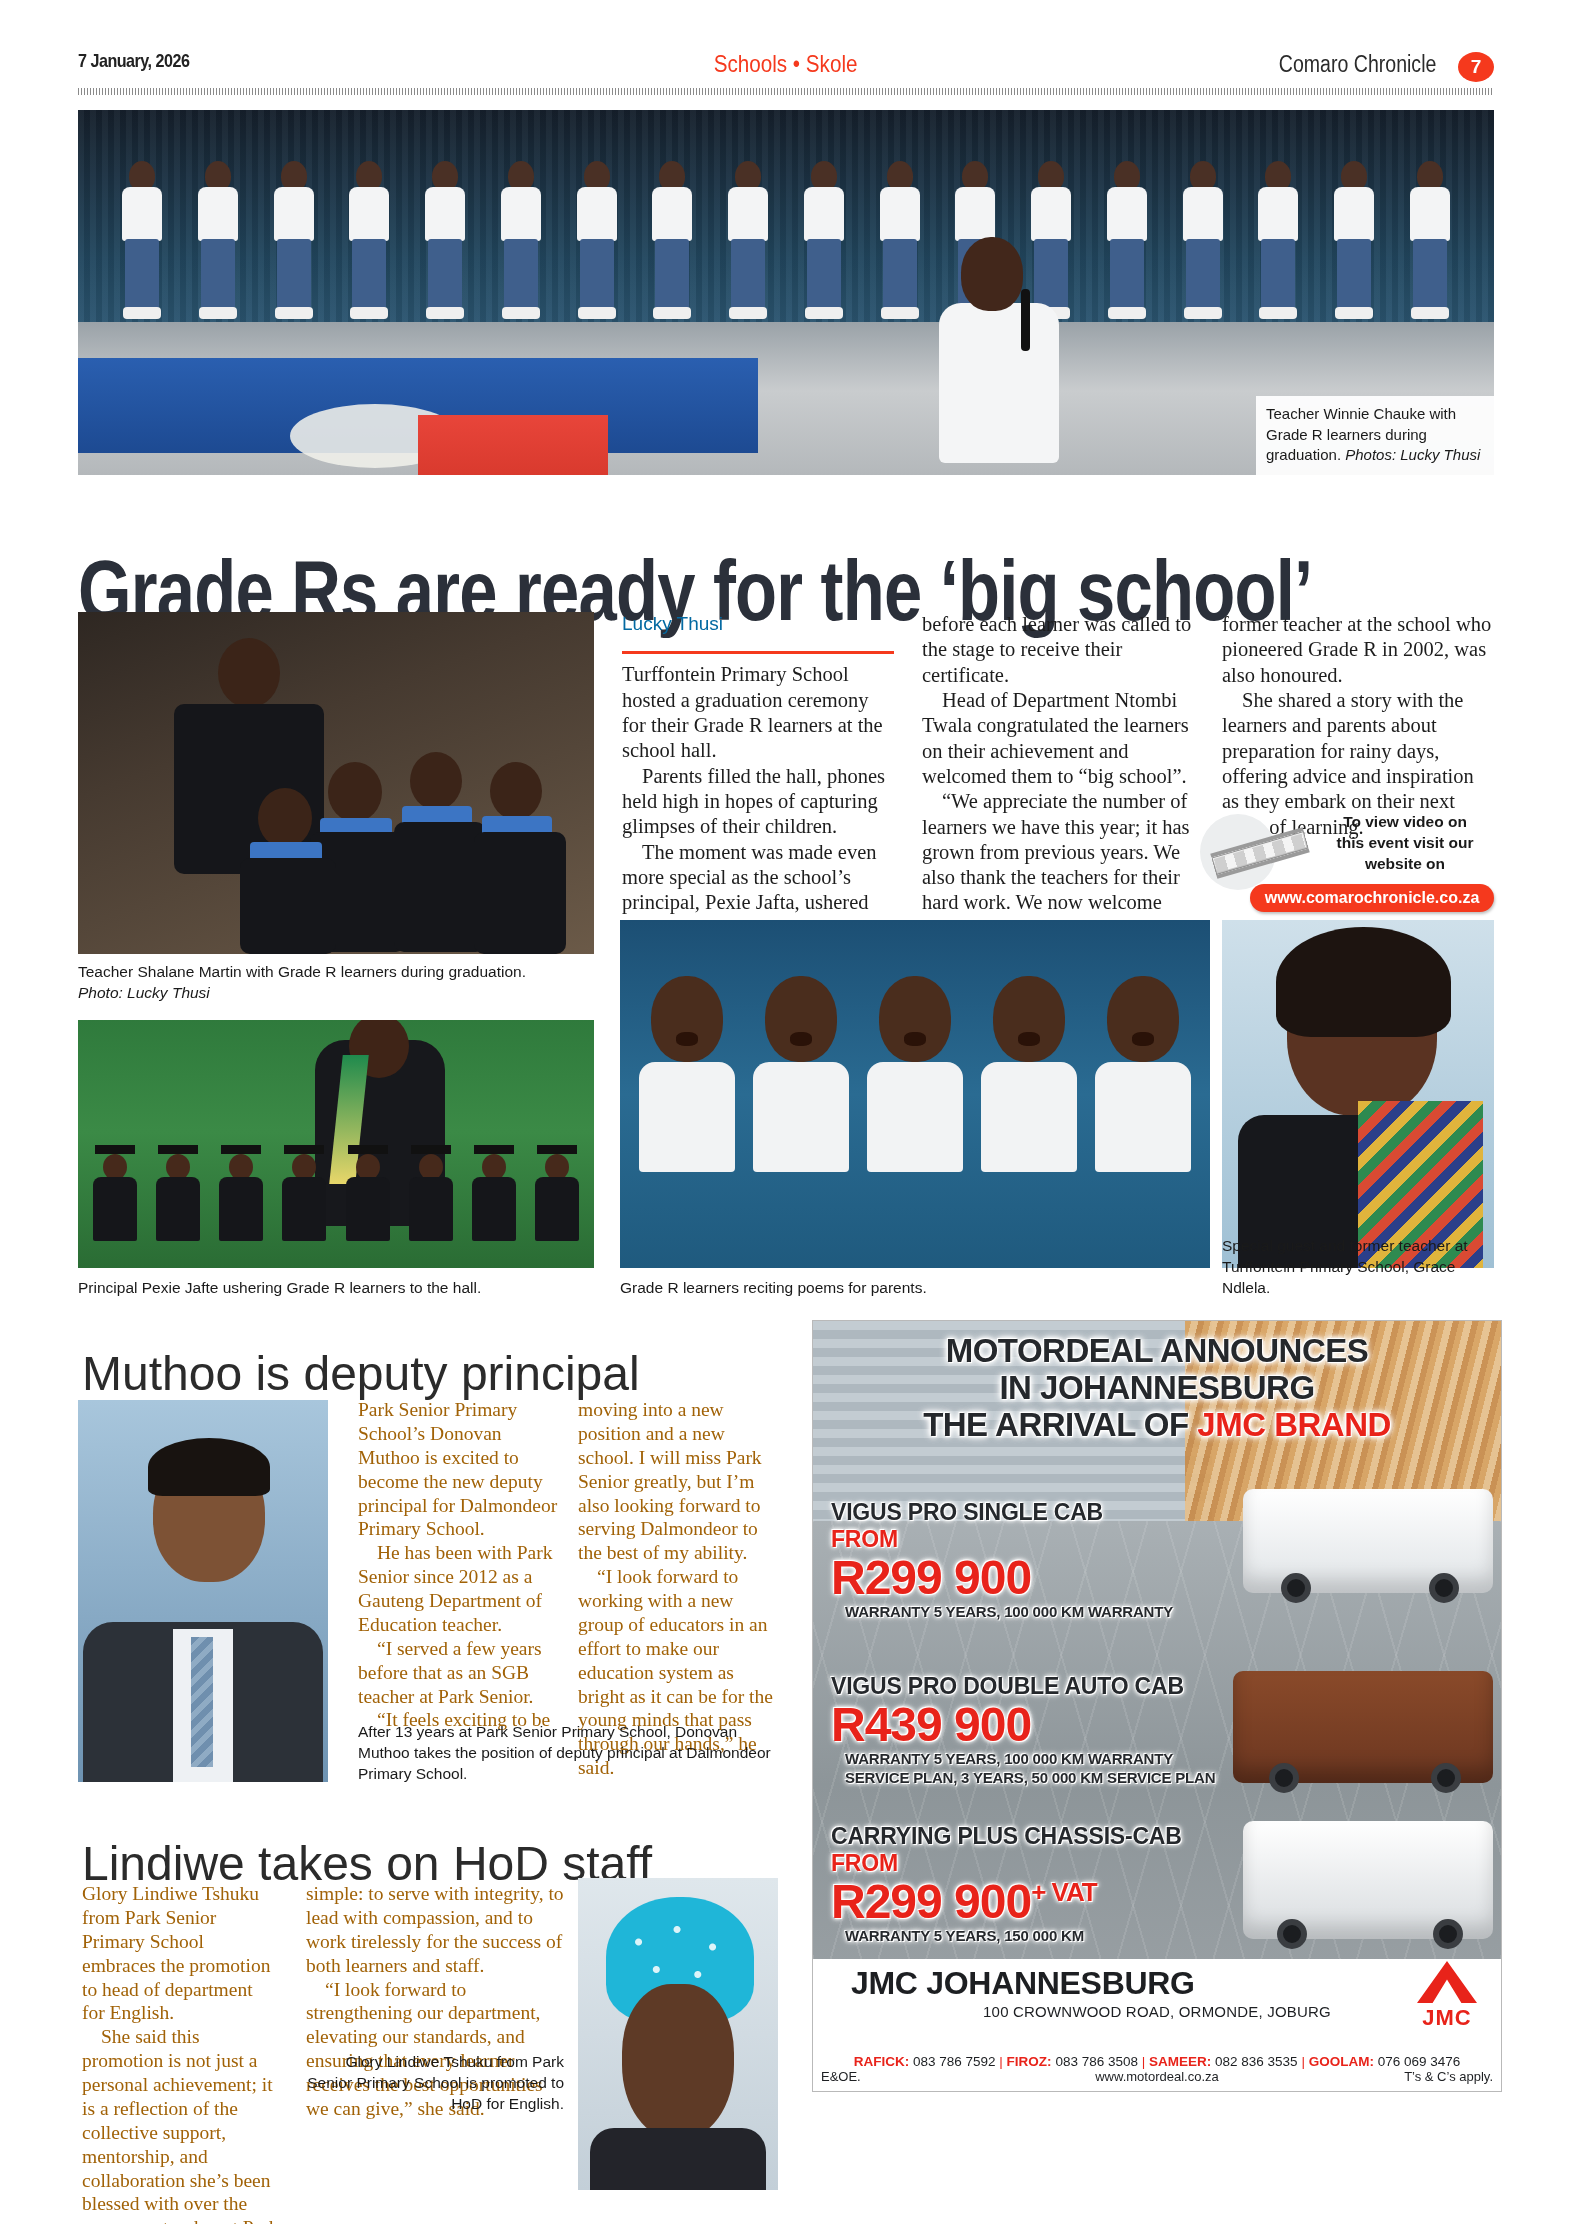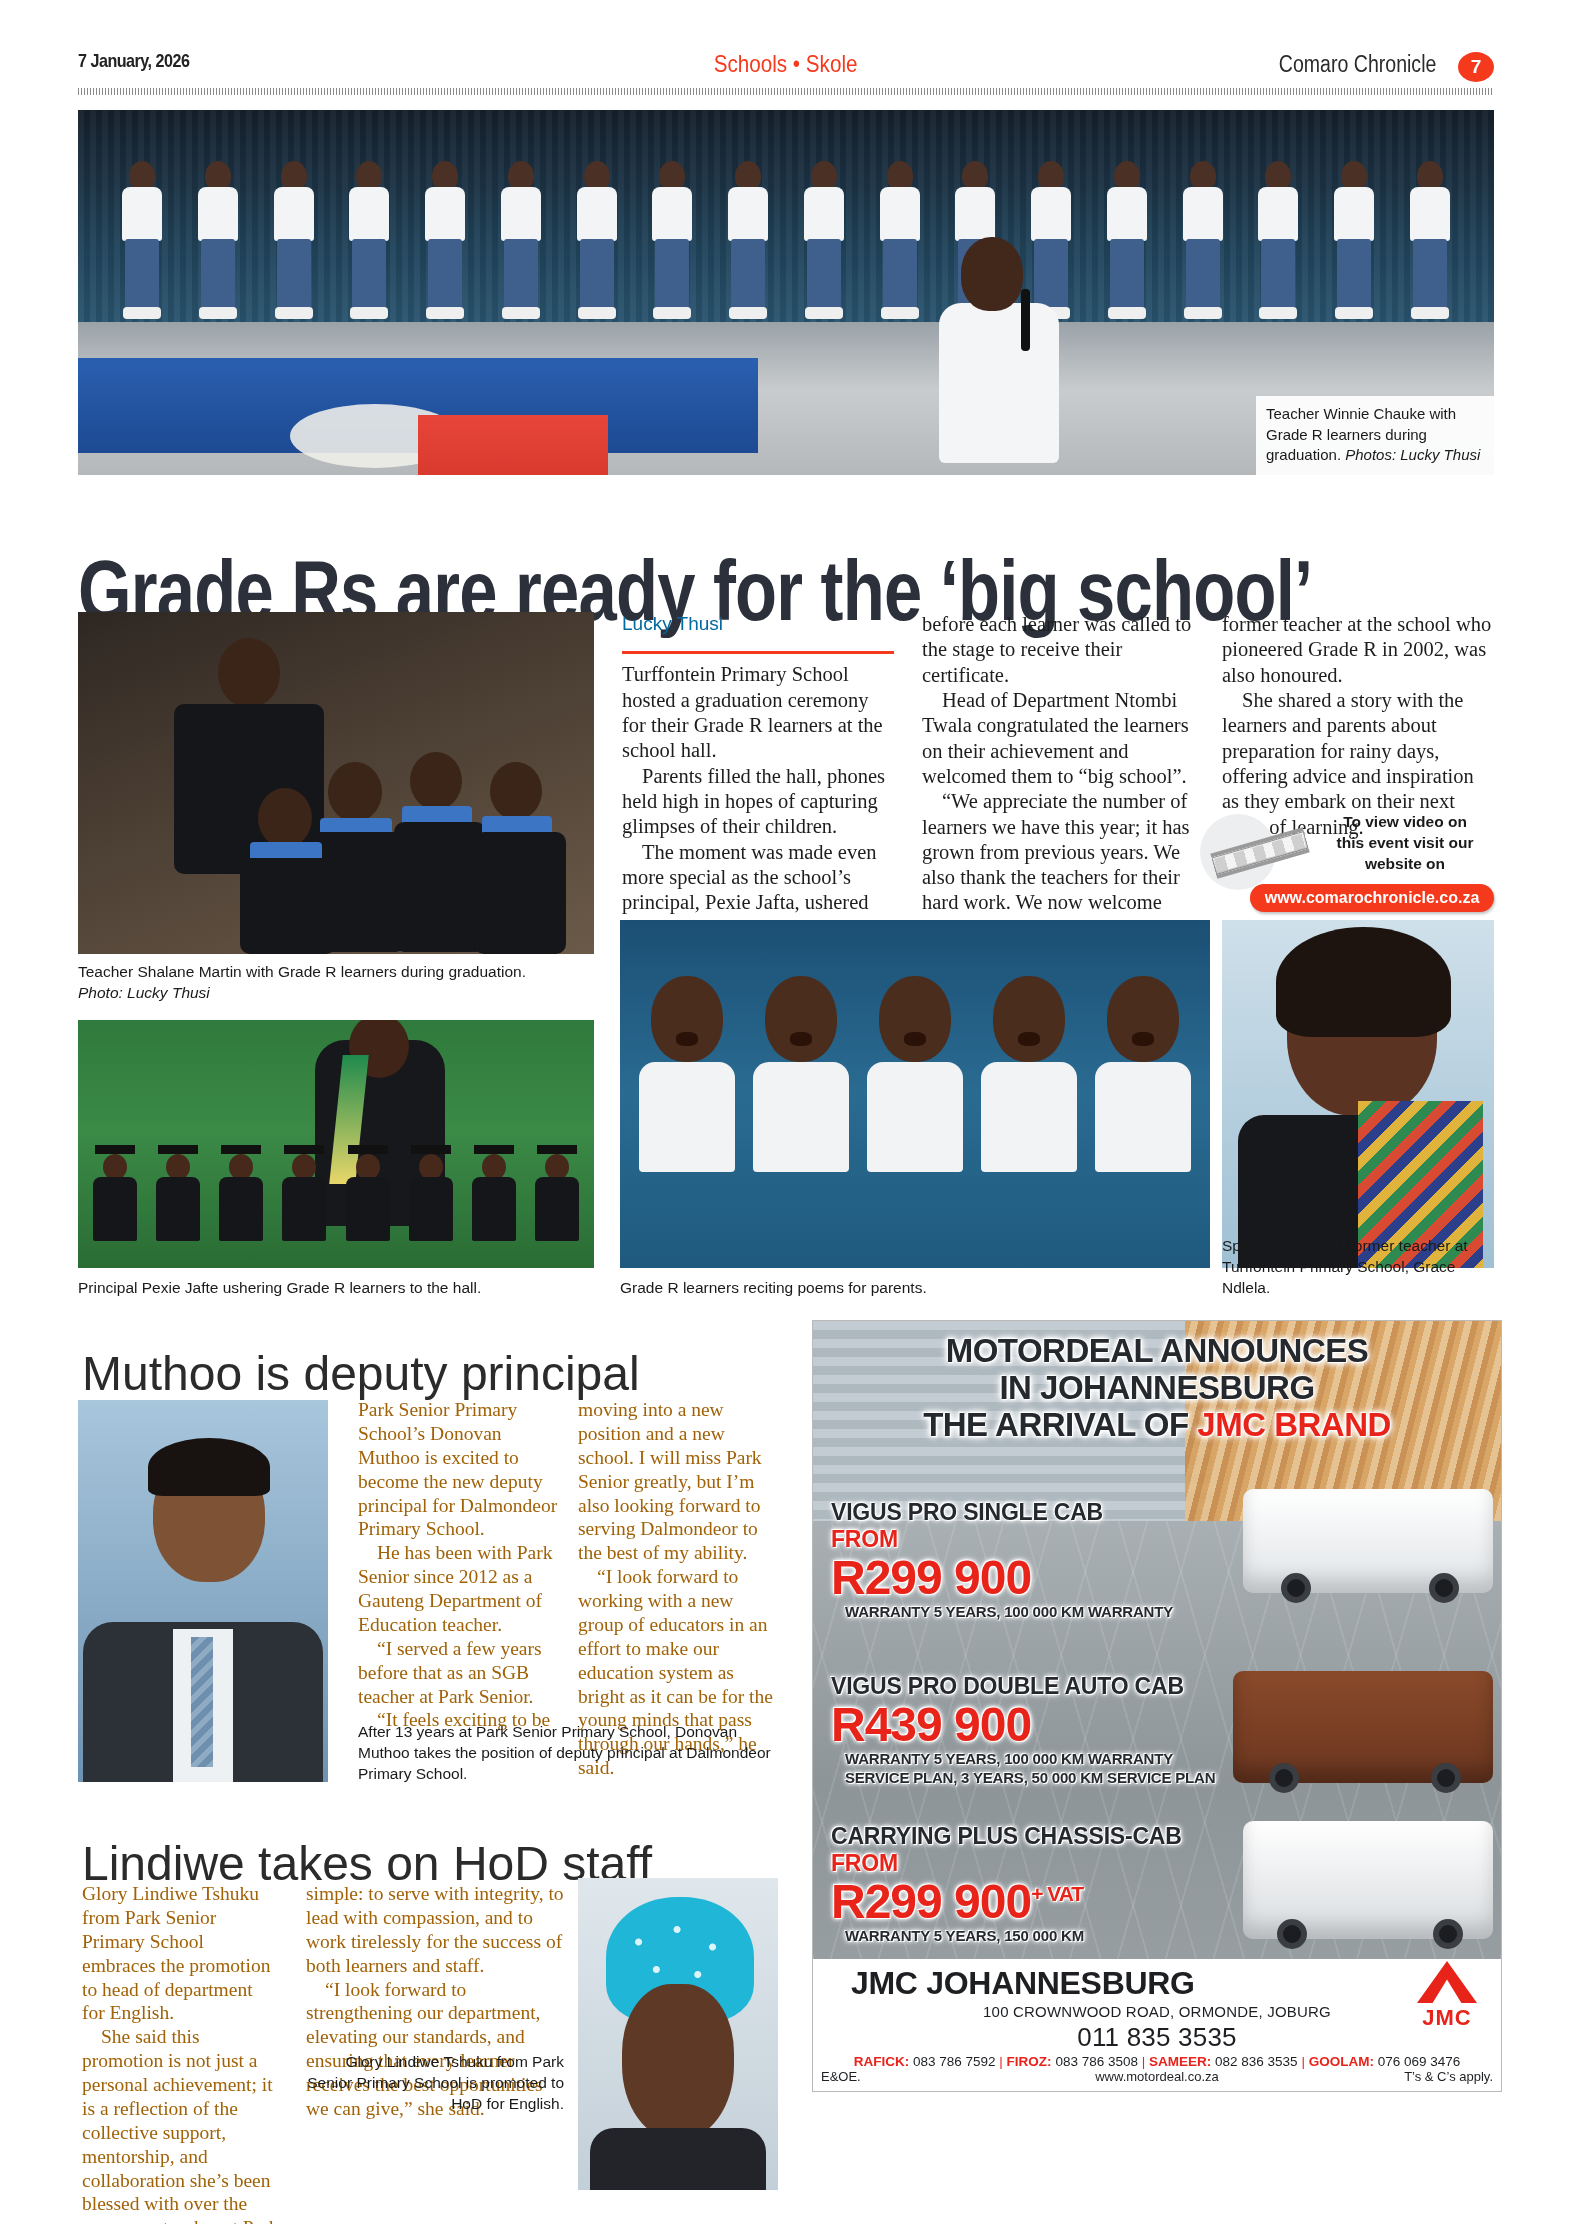--- a/index.html
+++ b/index.html
@@ -201,21 +201,21 @@
         font-family:"Liberation Sans", sans-serif; font-weight:700; font-size:33px;
         line-height:1.12; color:#25282c; letter-spacing:-0.5px;
         text-shadow: 0 0 5px #fff, 0 0 5px #fff, 0 0 9px #fff, 0 0 9px #fff, 1px 1px 0 #fff, -1px -1px 0 #fff; }
   .ad-head .hl { color:#e8231a; }
 
   .ad-block { position:absolute; left:18px; font-family:"Liberation Sans", sans-serif;
         text-shadow: 0 0 4px #fff, 0 0 4px #fff, 0 0 7px #fff, 1px 1px 0 #fff, -1px -1px 0 #fff; }
   .ad-model { font-size:23px; font-weight:700; color:#25282c; letter-spacing:-0.2px; }
   .ad-from { font-size:23px; font-weight:700; color:#e8231a; letter-spacing:-0.2px; }
   .ad-price { font-size:48px; font-weight:700; color:#e8231a; letter-spacing:-1px; line-height:1.05; }
-  .ad-price .vat { font-size:21px; vertical-align:super; }
+  .ad-price .vat { font-size:26px; vertical-align:super; }
   .ad-terms { font-size:15px; font-weight:700; color:#25282c; line-height:1.25; letter-spacing:-0.2px;padding-left:14px; }
 
   .ad-truck { position:absolute; border-radius:10px; }
   .tr1 { right:8px; top:168px; width:250px; height:104px;
         background:linear-gradient(180deg,#ffffff,#dfe3e6); box-shadow: inset 0 -14px 18px rgba(0,0,0,.15); }
   .tr2 { right:8px; top:350px; width:260px; height:112px;
         background:linear-gradient(180deg,#8a4a2a,#6b3620); box-shadow: inset 0 -14px 18px rgba(0,0,0,.25); }
   .tr3 { right:8px; top:500px; width:250px; height:118px;
         background:linear-gradient(180deg,#ffffff,#d7dbde); box-shadow: inset 0 -14px 18px rgba(0,0,0,.15); }
   .wheel { position:absolute; bottom:-10px; width:30px; height:30px; border-radius:50%;
@@ -611,21 +611,20 @@
         <div class="ad-model">CARRYING PLUS CHASSIS-CAB</div>
         <div class="ad-from">FROM</div>
         <div class="ad-price"><span>R299 900</span><span class="vat">+ VAT</span></div>
         <div class="ad-terms">WARRANTY 5 YEARS, 150 000 KM</div>
       </div>
     </div>
 
     <div class="ad-footer">
       <div class="af-name">JMC JOHANNESBURG</div>
       <div class="af-addr">100 CROWNWOOD ROAD, ORMONDE, JOBURG</div>
-      <div class="af-phone">011 835 3535</div>
       <div class="af-contacts">
         <b>RAFICK:</b>
         <span>083 786 7592</span>
         <span class="sep">|</span>
         <b>FIROZ:</b>
         <span>083 786 3508</span>
         <span class="sep">|</span>
         <b>SAMEER:</b>
         <span>082 836 3535</span>
         <span class="sep">|</span>

